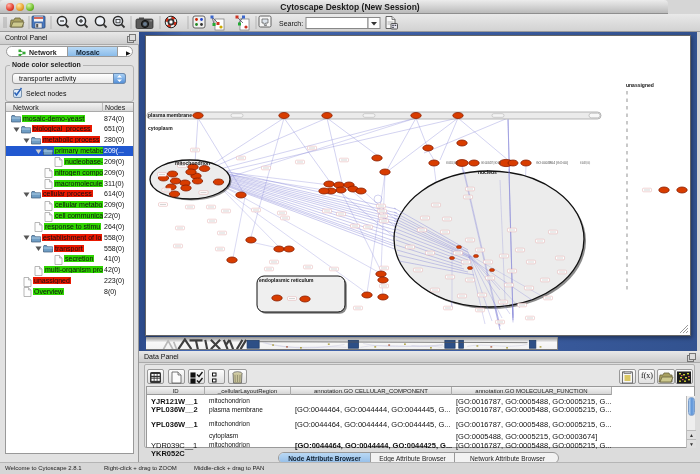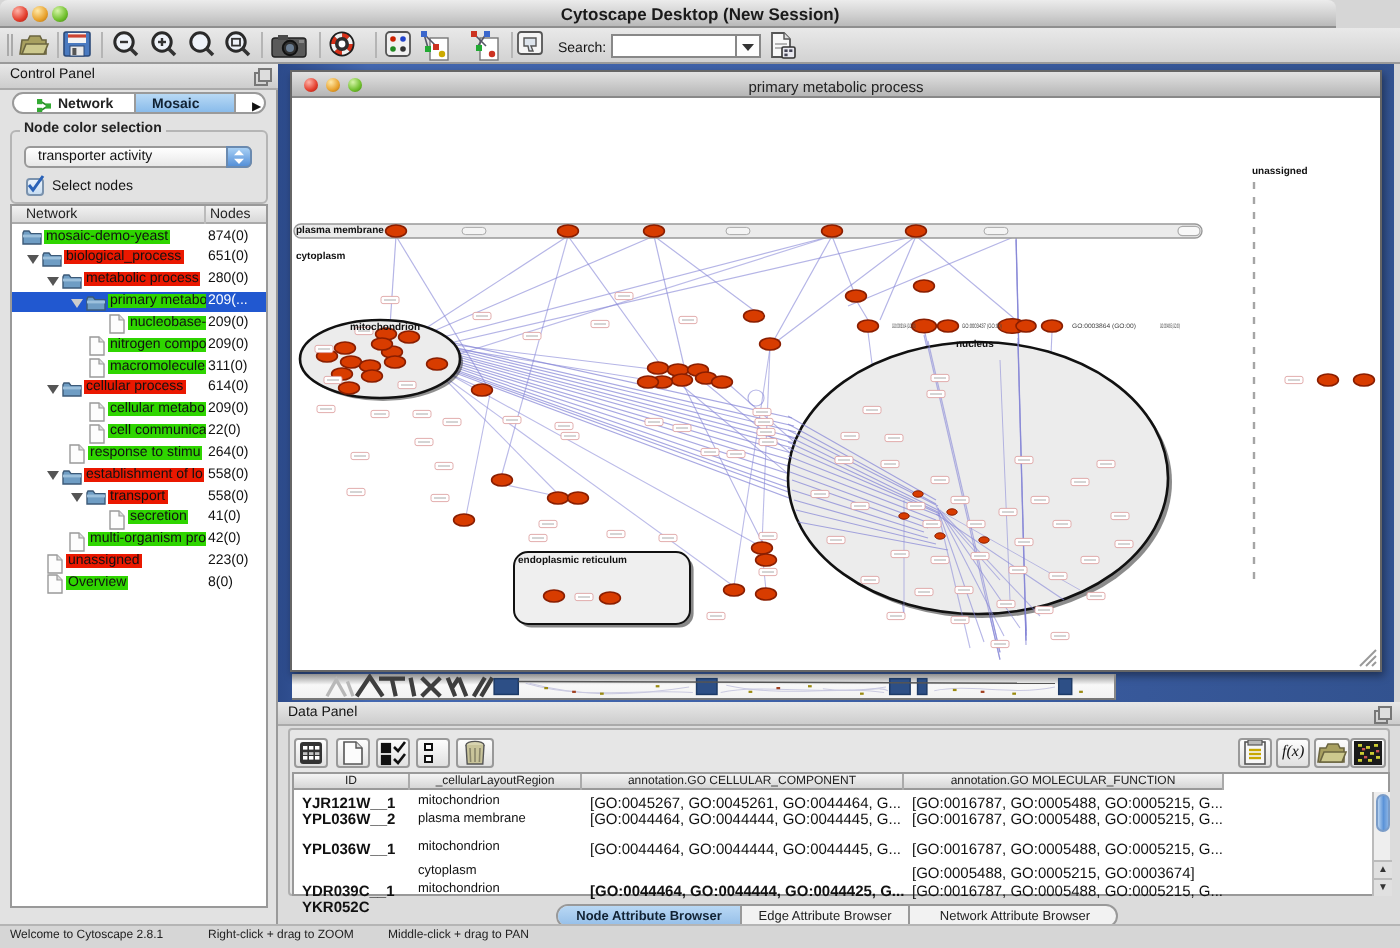--- a/index.html
+++ b/index.html
@@ -330,26 +330,20 @@
         <span class="abs" style="left:27px;top:1.4px;font-size:7px;color:#111;background:#2fd500;padding:0 1px;white-space:nowrap;max-width:70px;overflow:hidden;display:inline-block;">Overview</span>
         <span class="abs" style="left:98px;top:1.4px;font-size:7px;color:#111;">8(0)</span>
       </div>
  </div>
 </div>
 
 <div class="abs" style="left:139px;top:32px;width:561px;height:319px;background:linear-gradient(90deg,#2c4a8a,#4468b0 8%,#3d5fa5 50%,#32528f);"></div>
 <div class="abs" style="left:697px;top:32px;width:3px;height:430px;background:#d6d6d6;"></div>
 
 <div class="abs" style="left:145px;top:35px;width:546px;height:301px;background:#fff;border:1px solid #666;box-shadow:1px 2px 4px rgba(0,0,0,0.4);">
- <div class="abs" style="left:0;top:0;width:544px;height:13px;background:linear-gradient(#e2e2e2,#b6b6b6);border-bottom:1px solid #888;">
-  <div class="tl" style="left:6px;top:3px;width:7px;height:7px;background:radial-gradient(circle at 35% 30%,#ffb3a8,#e33d2c 60%,#9e1c10);"></div>
-  <div class="tl" style="left:17px;top:3px;width:7px;height:7px;background:radial-gradient(circle at 35% 30%,#ffe9a8,#e8a12c 60%,#a86a0d);"></div>
-  <div class="tl" style="left:28px;top:3px;width:7px;height:7px;background:radial-gradient(circle at 35% 30%,#d6f5a8,#6fbf2c 60%,#3d7d10);"></div>
-  <div class="abs" style="left:0;top:2.5px;width:544px;text-align:center;font-size:7.5px;color:#222;">primary metabolic process</div>
- </div>
 <svg class="abs" style="left:0;top:13px;" width="544" height="285" viewBox="0 0 544 285">
       <line x1="138.0" y1="69.0" x2="64.0" y2="117.0" stroke="#8484d6" stroke-width="0.6" opacity="0.6"></line>
       <line x1="181.0" y1="69.0" x2="65.0" y2="119.0" stroke="#8484d6" stroke-width="0.6" opacity="0.6"></line>
       <line x1="270.0" y1="69.0" x2="66.0" y2="122.0" stroke="#8484d6" stroke-width="0.6" opacity="0.6"></line>
       <line x1="312.0" y1="69.0" x2="68.0" y2="125.0" stroke="#8484d6" stroke-width="0.6" opacity="0.6"></line>
       <line x1="270.0" y1="69.0" x2="74.0" y2="131.0" stroke="#8484d6" stroke-width="0.6" opacity="0.55"></line>
       <line x1="52.0" y1="69.0" x2="49.0" y2="114.0" stroke="#8484d6" stroke-width="0.6" opacity="0.6"></line>
       <line x1="52.0" y1="69.0" x2="97.0" y2="143.0" stroke="#8484d6" stroke-width="0.6" opacity="0.6"></line>
       <line x1="138.0" y1="69.0" x2="184.0" y2="133.0" stroke="#8484d6" stroke-width="0.6" opacity="0.6"></line>
       <line x1="138.0" y1="69.0" x2="105.0" y2="188.0" stroke="#8484d6" stroke-width="0.6" opacity="0.55"></line>
@@ -784,21 +778,21 @@
     <div class="abs" style="left:480px;top:18px;width:17px;height:15px;background:linear-gradient(#fdfdfd,#e0e0e0);border:1px solid #999;border-radius:2px;"><svg width="15" height="13" viewBox="0 0 15 13">
         <rect x="2.5" y="1" width="10" height="11" fill="#f7f7f7" stroke="#555" stroke-width="0.8"></rect>
         <rect x="4" y="0" width="7" height="2.5" fill="#bbb" stroke="#555" stroke-width="0.6"></rect>
         <g stroke="#c8a800" stroke-width="1.2">
           <line x1="4.5" y1="5" x2="10.5" y2="5"></line>
           <line x1="4.5" y1="7" x2="10.5" y2="7"></line>
           <line x1="4.5" y1="9" x2="10.5" y2="9"></line>
         </g>
       </svg></div>
     <div class="abs" style="left:499px;top:18px;width:17px;height:15px;background:linear-gradient(#fdfdfd,#e0e0e0);border:1px solid #999;border-radius:2px;">
-      <span style="position:absolute;left:2px;top:1px;font-size:8px;font-style:italic;font-family:'Liberation Serif',serif;color:#111;">f(x)</span>
+      <span style="position:absolute;left:2px;top:1px;font-size:8px;font-family:'Liberation Serif',serif;color:#111;">f(x)</span>
     </div>
     <div class="abs" style="left:518px;top:18px;width:18px;height:15px;background:linear-gradient(#fdfdfd,#e0e0e0);border:1px solid #999;border-radius:2px;"><svg width="16" height="13" viewBox="0 0 16 13">
         <path d="M1 11 L2 4 L5 4 L6 2 L11 2 L12 4 L14 4 L14 11 Z" fill="#a8a060" stroke="#6b6540" stroke-width="0.8"></path>
         <path d="M2 11 L4 6 L15 6 L13 11 Z" fill="#cdc98e" stroke="#6b6540" stroke-width="0.8"></path>
       </svg></div>
     <div class="abs" style="left:536px;top:18px;width:18px;height:15px;background:linear-gradient(#fdfdfd,#e0e0e0);border:1px solid #999;border-radius:2px;"><svg width="16" height="13" viewBox="0 0 16 13">
         <rect x="1" y="0.5" width="14" height="12" fill="#1a1a1a"></rect>
         <g fill="#cc3">
           <rect x="3" y="2" width="2" height="1.4"></rect>
           <rect x="7" y="3" width="2" height="1.4"></rect>
@@ -818,42 +812,41 @@
   </div>
 <div class="abs" style="left:146px;top:386px;width:549px;height:62px;background:#fff;border:1px solid #999;">
  <div class="abs" style="left:0;top:0;width:465px;height:8px;background:linear-gradient(#f4f4f4,#d6d6d6);border-bottom:1px solid #999;"></div>
 <div class="abs" style="left:0px;top:0;width:58px;height:8px;border-right:1px solid #aaa;font-size:6px;color:#222;text-align:center;line-height:8px;overflow:hidden;white-space:nowrap;">ID</div>
     <div class="abs" style="left:58px;top:0;width:86px;height:8px;border-right:1px solid #aaa;font-size:6px;color:#222;text-align:center;line-height:8px;overflow:hidden;white-space:nowrap;">_cellularLayoutRegion</div>
     <div class="abs" style="left:144px;top:0;width:161px;height:8px;border-right:1px solid #aaa;font-size:6px;color:#222;text-align:center;line-height:8px;overflow:hidden;white-space:nowrap;">annotation.GO CELLULAR_COMPONENT</div>
     <div class="abs" style="left:305px;top:0;width:160px;height:8px;border-right:1px solid #aaa;font-size:6px;color:#222;text-align:center;line-height:8px;overflow:hidden;white-space:nowrap;">annotation.GO MOLECULAR_FUNCTION</div>
     <div class="abs" style="left:0;top:9.0px;width:549px;height:8.8px;font-size:6.5px;color:#111;white-space:nowrap;">
       <span class="abs" style="left:4px;top:0.7px;font-weight:bold;font-size:7.5px;">YJR121W__1</span>
       <span class="abs" style="left:62px;top:1px;font-size:6.5px;">mitochondrion</span>
-      <span class="abs" style="left:148px;top:0.7px;font-size:7.5px;">[GO:0045267, GO:0045261, GO:0044464, G...</span>
       <span class="abs" style="left:309px;top:0.7px;font-size:7.5px;">[GO:0016787, GO:0005488, GO:0005215, G...</span>
     </div>
     <div class="abs" style="left:0;top:17.8px;width:549px;height:8.8px;font-size:6.5px;color:#111;white-space:nowrap;">
       <span class="abs" style="left:4px;top:0.7px;font-weight:bold;font-size:7.5px;">YPL036W__2</span>
       <span class="abs" style="left:62px;top:1px;font-size:6.5px;">plasma membrane</span>
       <span class="abs" style="left:148px;top:0.7px;font-size:7.5px;">[GO:0044464, GO:0044444, GO:0044445, G...</span>
       <span class="abs" style="left:309px;top:0.7px;font-size:7.5px;">[GO:0016787, GO:0005488, GO:0005215, G...</span>
     </div>
     <div class="abs" style="left:0;top:32px;width:549px;height:8.8px;font-size:6.5px;color:#111;white-space:nowrap;">
       <span class="abs" style="left:4px;top:0.7px;font-weight:bold;font-size:7.5px;">YPL036W__1</span>
       <span class="abs" style="left:62px;top:1px;font-size:6.5px;">mitochondrion</span>
       <span class="abs" style="left:148px;top:0.7px;font-size:7.5px;">[GO:0044464, GO:0044444, GO:0044445, G...</span>
       <span class="abs" style="left:309px;top:0.7px;font-size:7.5px;">[GO:0016787, GO:0005488, GO:0005215, G...</span>
     </div>
     <div class="abs" style="left:0;top:44.2px;width:549px;height:8.8px;font-size:6.5px;color:#111;white-space:nowrap;">
       <span class="abs" style="left:4px;top:18px;font-weight:bold;font-size:7.5px;">YKR052C</span>
       <span class="abs" style="left:62px;top:1px;font-size:6.5px;">cytoplasm</span>
       <span class="abs" style="left:309px;top:0.7px;font-size:7.5px;">[GO:0005488, GO:0005215, GO:0003674]</span>
     </div>
     <div class="abs" style="left:0;top:53.0px;width:549px;height:8.8px;font-size:6.5px;color:#111;white-space:nowrap;">
-      <span class="abs" style="left:4px;top:0.7px;font-weight:bold;font-size:7.5px;">YDR039C__1</span>
+      <span class="abs" style="left:4px;top:0.7px;font-weight:normal;font-size:7.5px;">YDR039C__1</span>
       <span class="abs" style="left:62px;top:1px;font-size:6.5px;">mitochondrion</span>
       <span class="abs" style="left:148px;top:0.7px;font-size:7.5px;font-weight:bold;">[GO:0044464, GO:0044444, GO:0044425, G...</span>
       <span class="abs" style="left:309px;top:0.7px;font-size:7.5px;">[GO:0016787, GO:0005488, GO:0005215, G...</span>
     </div>
  <div class="abs" style="left:539px;top:9px;width:9px;height:52px;background:#eee;border-left:1px solid #bbb;">
   <div class="abs" style="left:1px;top:1px;width:7px;height:19px;border-radius:3.5px;background:linear-gradient(90deg,#b8d4f2,#5b93d8 55%,#88b2e4);border:0.5px solid #7a9cc8;"></div>
   <div class="abs" style="left:0;top:34px;width:9px;height:9px;background:#e0e0e0;border-top:1px solid #bbb;text-align:center;font-size:5px;line-height:9px;color:#333;">▲</div>
   <div class="abs" style="left:0;top:43px;width:9px;height:9px;background:#e0e0e0;border-top:1px solid #bbb;text-align:center;font-size:5px;line-height:9px;color:#333;">▼</div>
  </div>
 </div>

